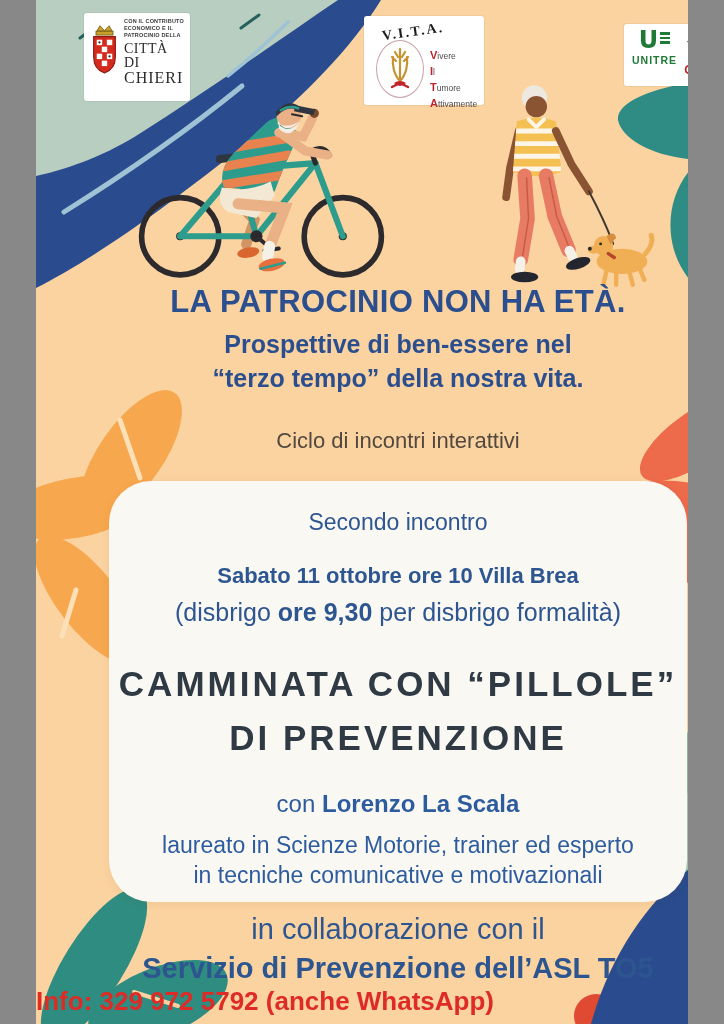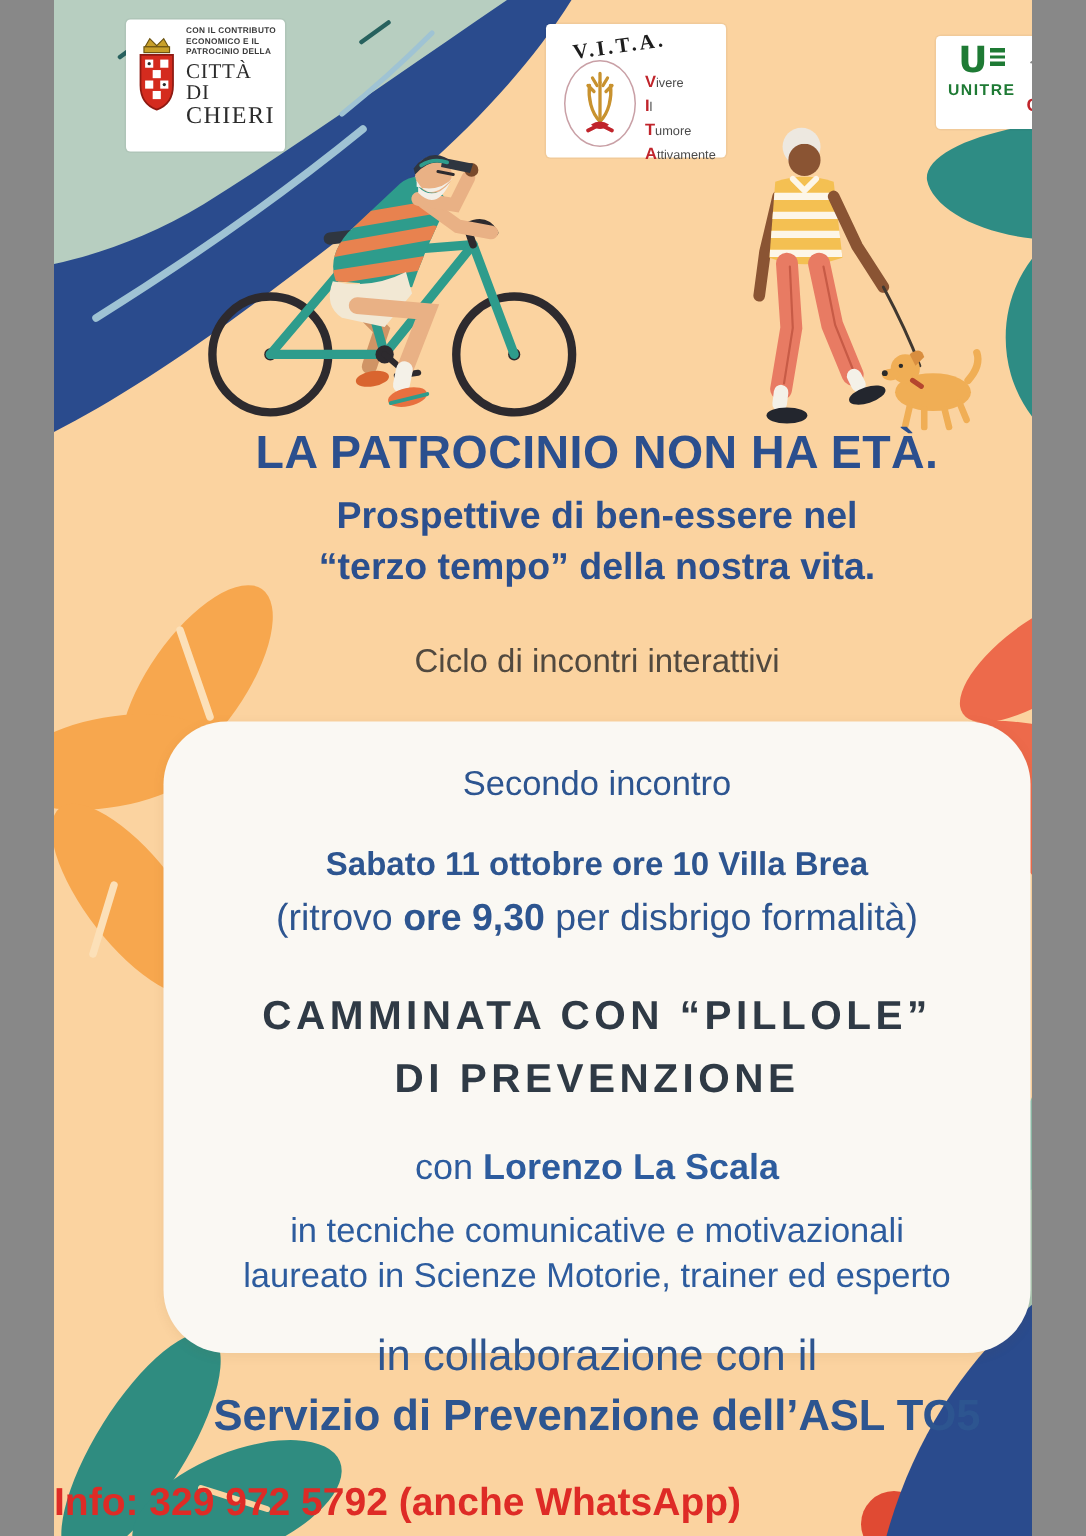--- a/index.html
+++ b/index.html
@@ -43,21 +43,21 @@
   .title{font-size:31px;font-weight:bold;color:#2B4F8E;letter-spacing:.3px;}
   .subtitle{font-size:25px;font-weight:bold;color:#2B4F8E;line-height:1.35;margin-top:8px;}
   .series{font-size:22px;color:#51493F;margin-top:32px;text-align:center;}
   
   .card{position:absolute;left:73px;top:481px;width:578px;height:421px;background:#FAF8F3;
         border-radius:42px;z-index:2;text-align:center;color:#2D5590;
         box-shadow:0 2px 8px rgba(120,80,30,.08);}
   .session{font-size:23px;margin-top:28px;}
   .datetime{font-size:22px;font-weight:bold;margin-top:27px;}
   .meetup{font-size:25px;margin-top:9px;}
-  .event-title{font-size:27px;font-weight:bold;color:#2F3A45;letter-spacing:3px;line-height:1.55;margin-top:30px;}
+  .event-title{font-size:35px;font-weight:bold;color:#2F3A45;letter-spacing:3px;line-height:1.55;margin-top:30px;}
   .speaker{font-size:24px;margin-top:24px;color:#2D5C9E;}
   .bio{font-size:23px;line-height:1.32;margin-top:12px;color:#2D5C9E;}
   .collab{font-size:29px;line-height:1.35;margin-top:20px;}
   .collab .b{font-weight:bold;}
   .b{font-weight:bold;}
   
   .footer{position:absolute;left:0;top:986px;width:724px;text-align:left;z-index:2;
           font-size:26px;font-weight:bold;color:#DE2B26;}
 </style>
 </head>
@@ -299,29 +299,29 @@
     <div class="subtitle">
       <div>Prospettive di ben-essere nel</div>
       <div>“terzo tempo” della nostra vita.</div>
     </div>
     <div class="series">Ciclo di incontri interattivi</div>
   </div>
 
   <div class="card">
     <div class="session">Secondo incontro</div>
     <div class="datetime">Sabato 11 ottobre ore 10 Villa Brea</div>
-    <div class="meetup"><span>(ritrovo </span><span class="b">ore 9,30</span><span> per disbrigo formalità)</span></div>
+    <div class="meetup"><span>(disbrigo </span><span class="b">ore 9,30</span><span> per disbrigo formalità)</span></div>
     <div class="event-title">
       <div>CAMMINATA CON “PILLOLE”</div>
       <div>DI PREVENZIONE</div>
     </div>
     <div class="speaker"><span>con </span><span class="b">Lorenzo La Scala</span></div>
     <div class="bio">
+      <div>laureato in Scienze Motorie, trainer ed esperto</div>
       <div>in tecniche comunicative e motivazionali</div>
-      <div>laureato in Scienze Motorie, trainer ed esperto</div>
     </div>
     <div class="collab">
       <div>in collaborazione con il</div>
       <div class="b">Servizio di Prevenzione dell’ASL TO5</div>
     </div>
   </div>
 
   <div class="footer">Info: 329 972 5792 (anche WhatsApp)</div>
 
 </div>

